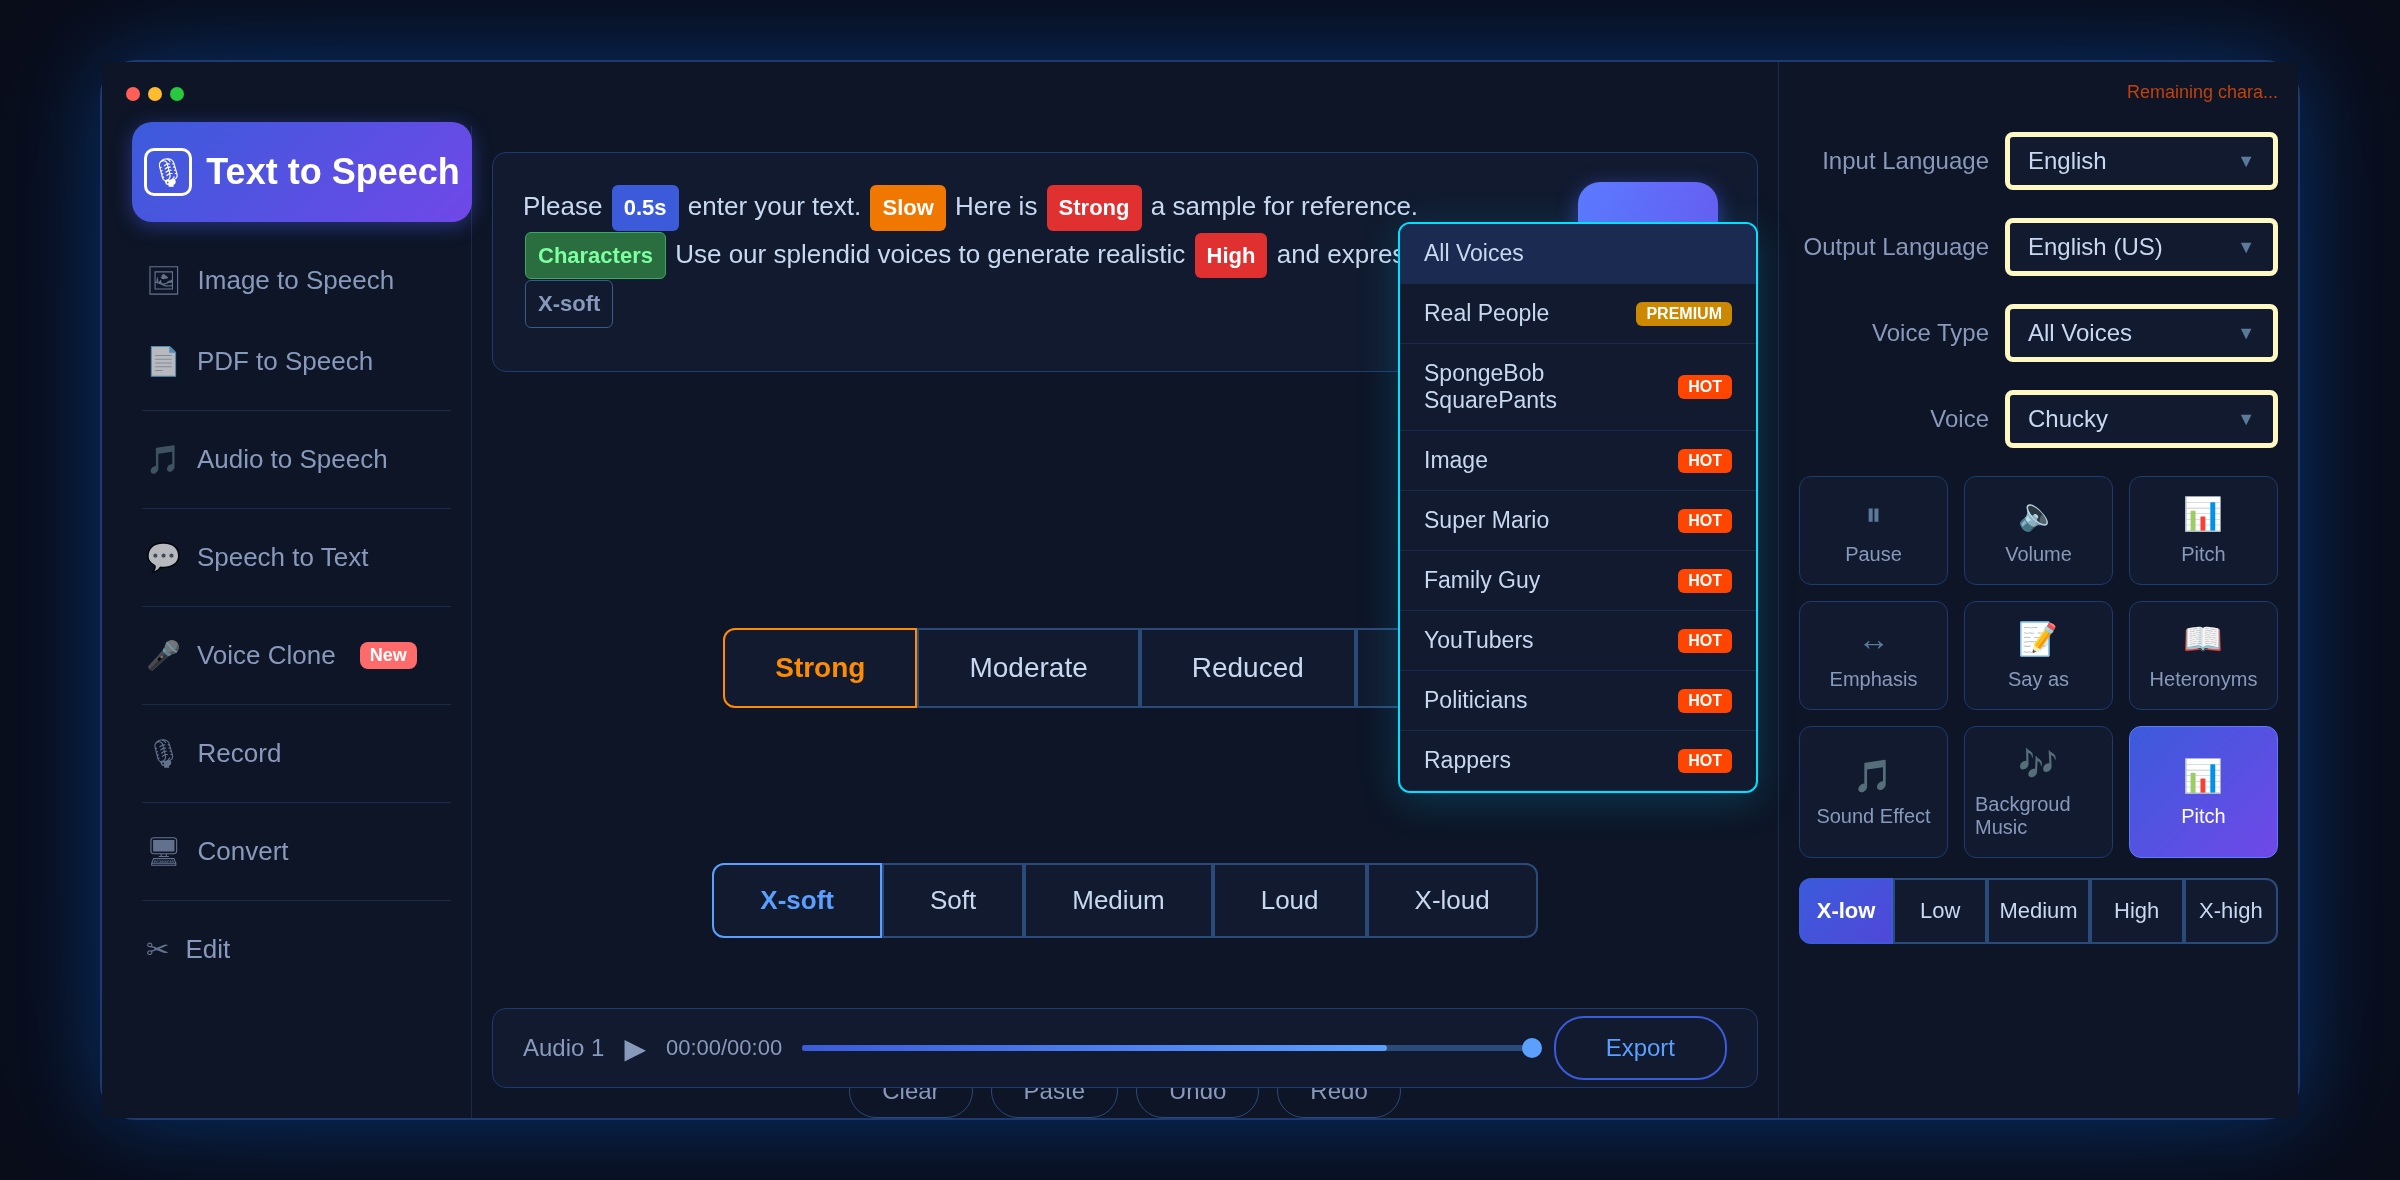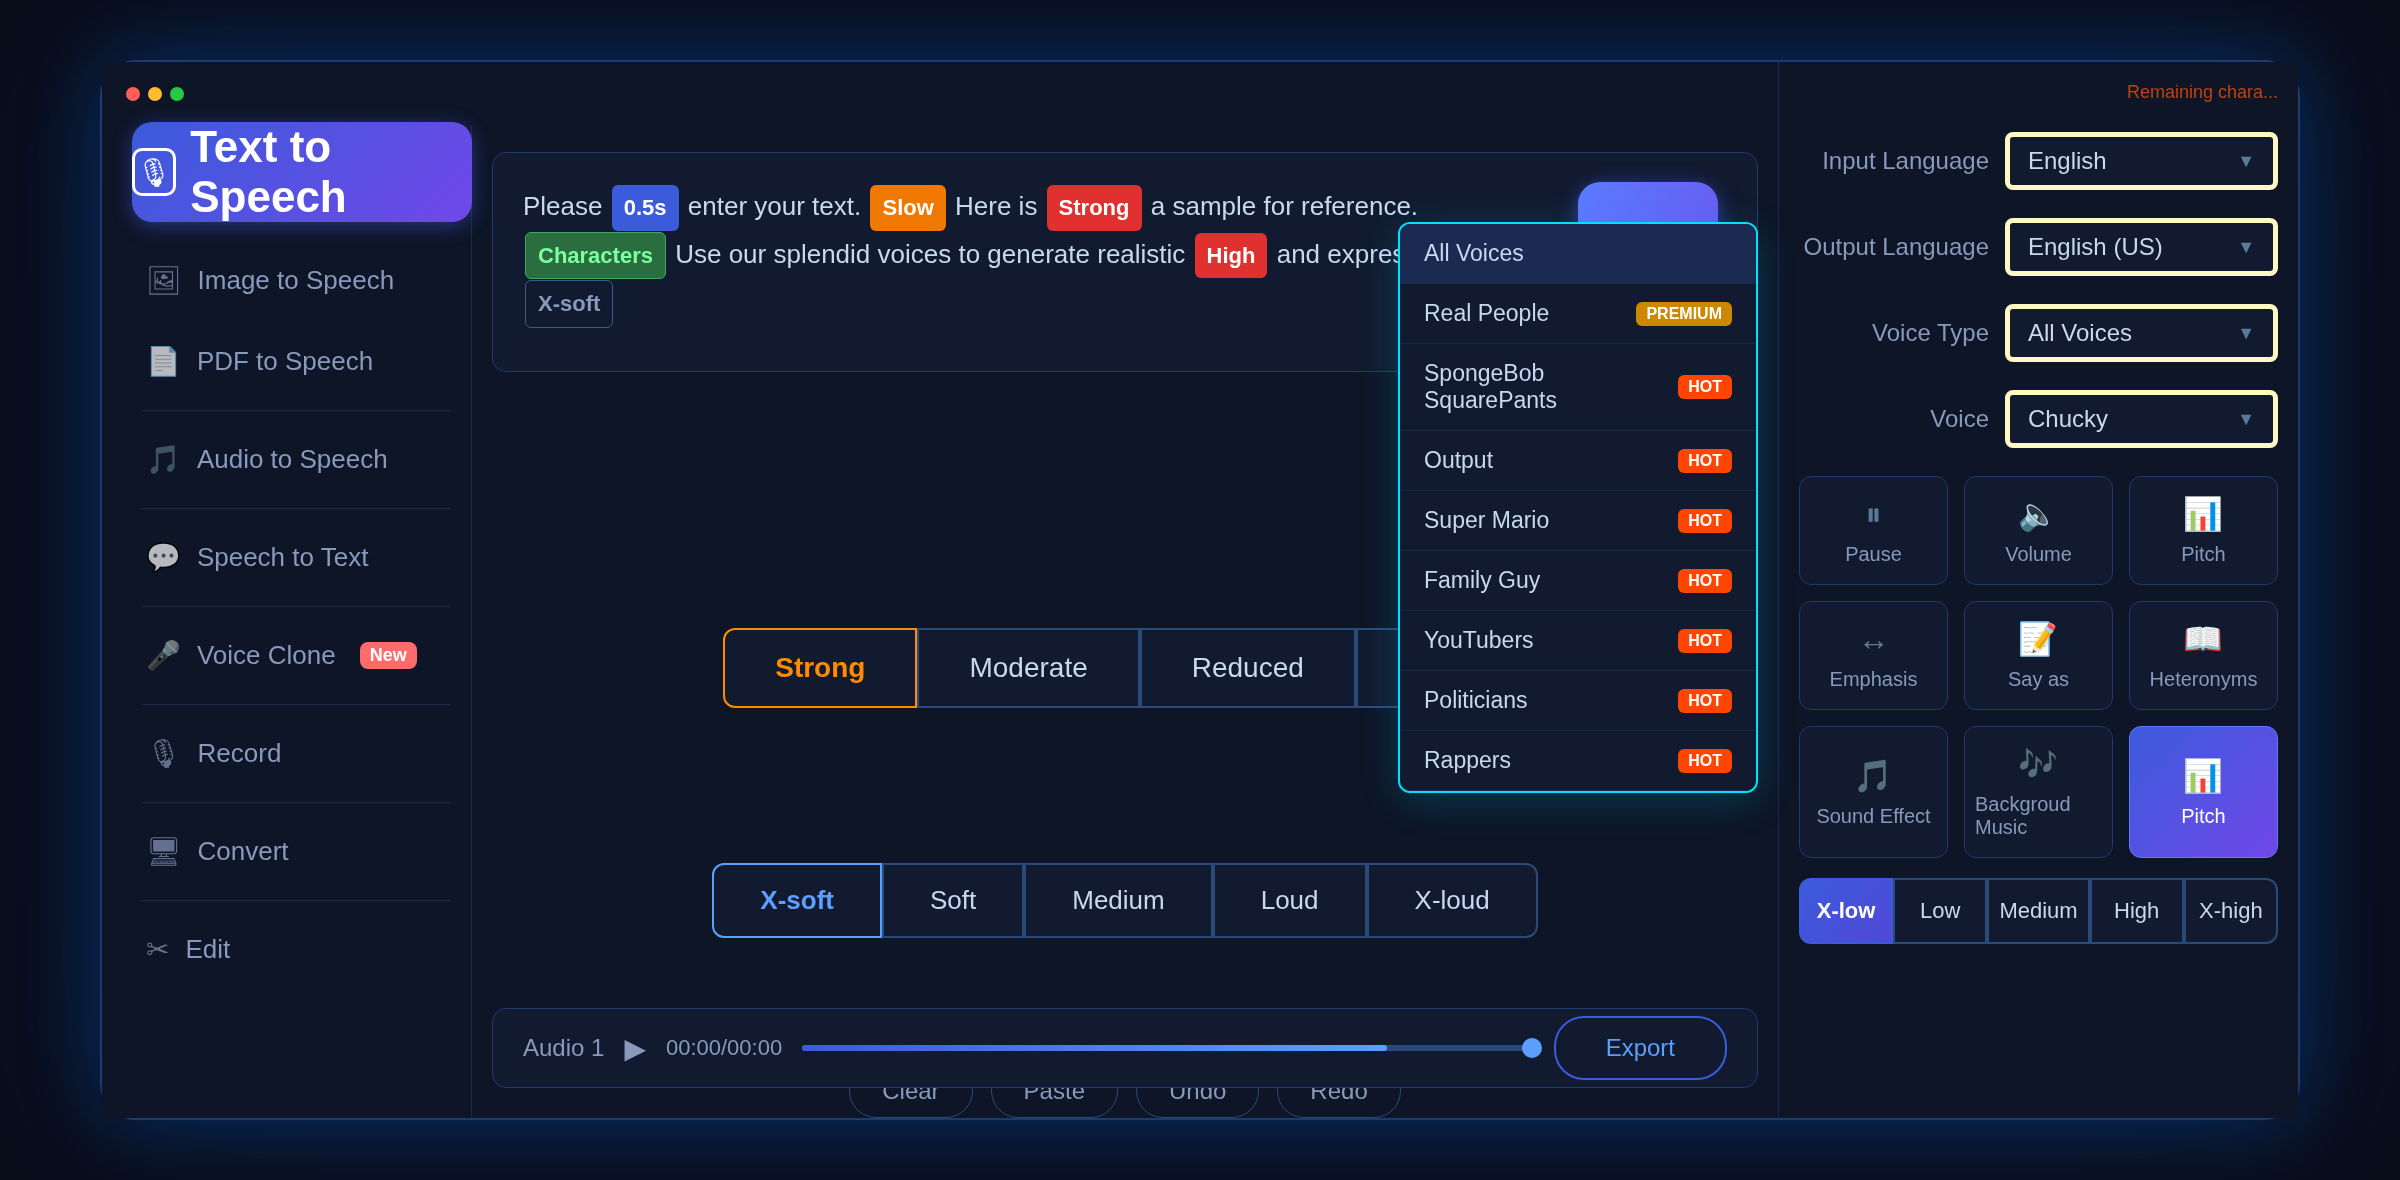--- a/index.html
+++ b/index.html
@@ -64,21 +64,21 @@
       box-shadow: 0 4px 20px rgba(80,100,255,0.4);
     }
     .brand-logo .icon-mic {
       width: 48px; height: 48px;
       border: 3px solid white;
       border-radius: 10px;
       display: flex; align-items: center; justify-content: center;
       font-size: 28px; color: white;
     }
     .brand-logo .title {
-      color: white; font-size: 44px; font-weight: 700;
+      color: white; font-size: 36px; font-weight: 700;
     }
 
     
     .sidebar {
       width: 370px;
       padding-top: 180px;
       padding-left: 20px;
       background: #0d1526;
       border-right: 1px solid #1a2a4a;
       flex-shrink: 0;
@@ -658,21 +658,21 @@
     </div>
     <div class="dropdown-item">
       <span>Real People</span>
       <span class="badge-premium">PREMIUM</span>
     </div>
     <div class="dropdown-item">
       <span>SpongeBob SquarePants</span>
       <span class="badge-hot">HOT</span>
     </div>
     <div class="dropdown-item">
-      <span>Output</span>
+      <span>Image</span>
       <span class="badge-hot">HOT</span>
     </div>
     <div class="dropdown-item">
       <span>Super Mario</span>
       <span class="badge-hot">HOT</span>
     </div>
     <div class="dropdown-item">
       <span>Family Guy</span>
       <span class="badge-hot">HOT</span>
     </div>

